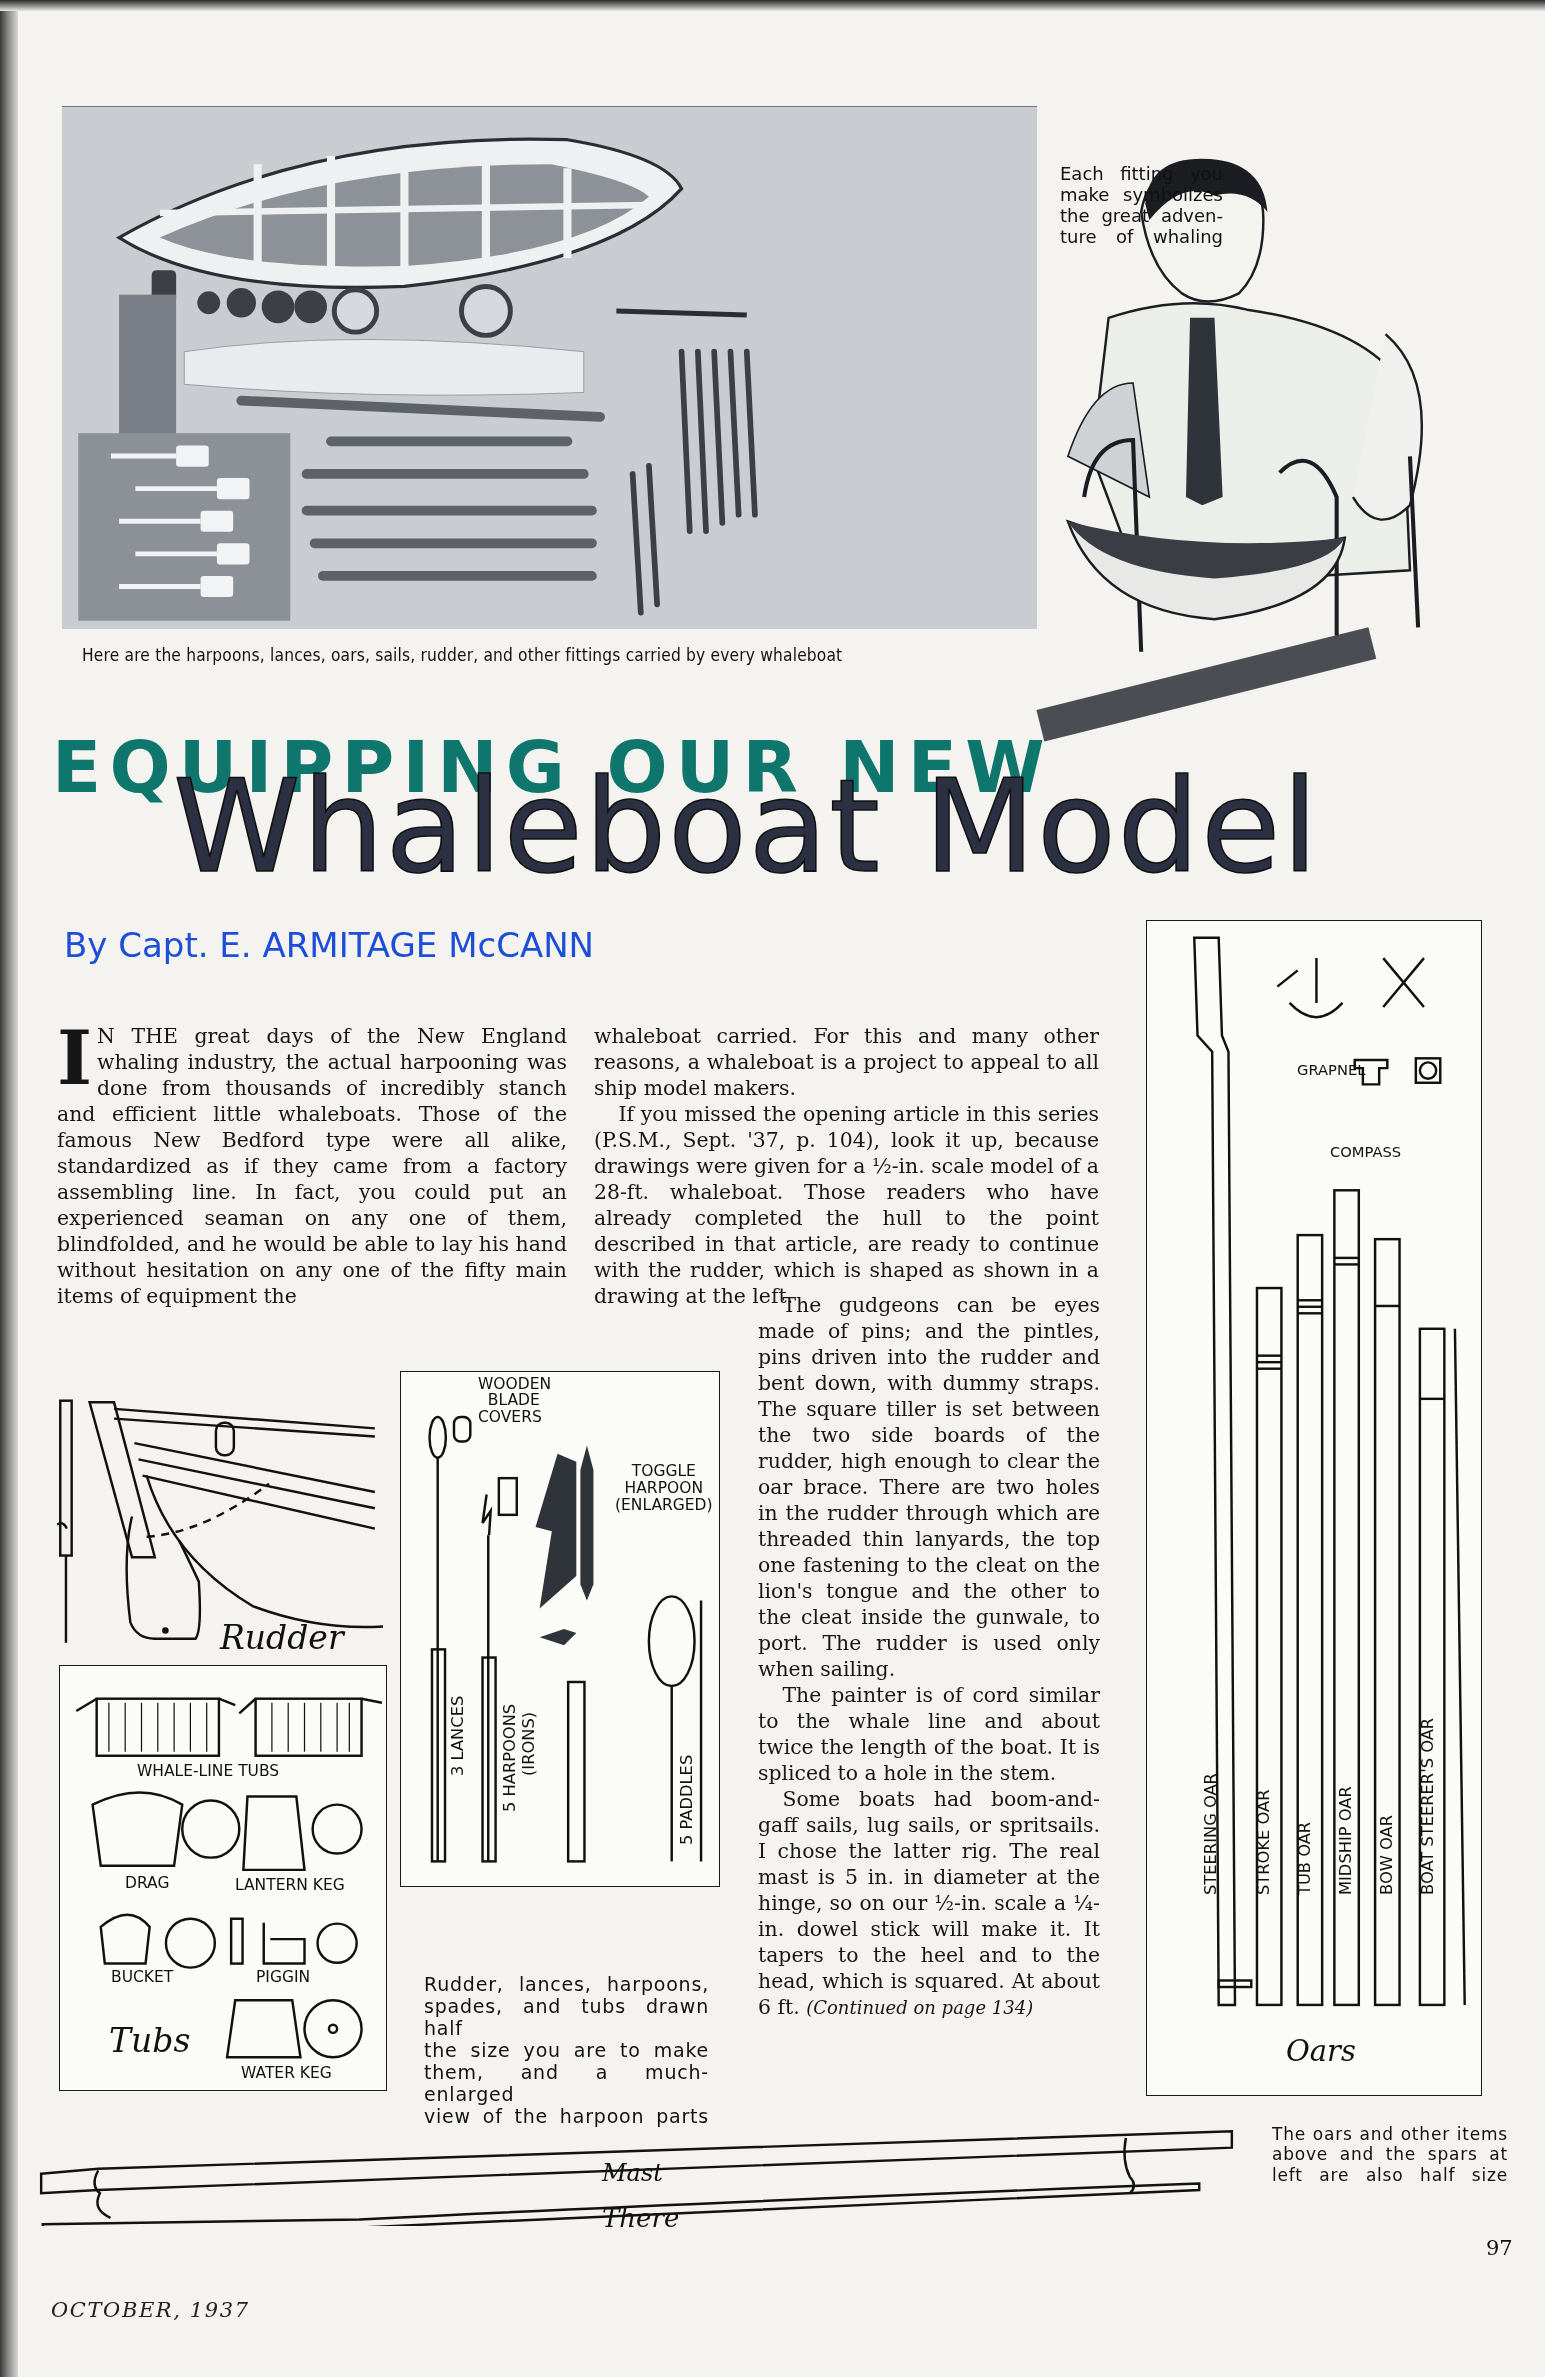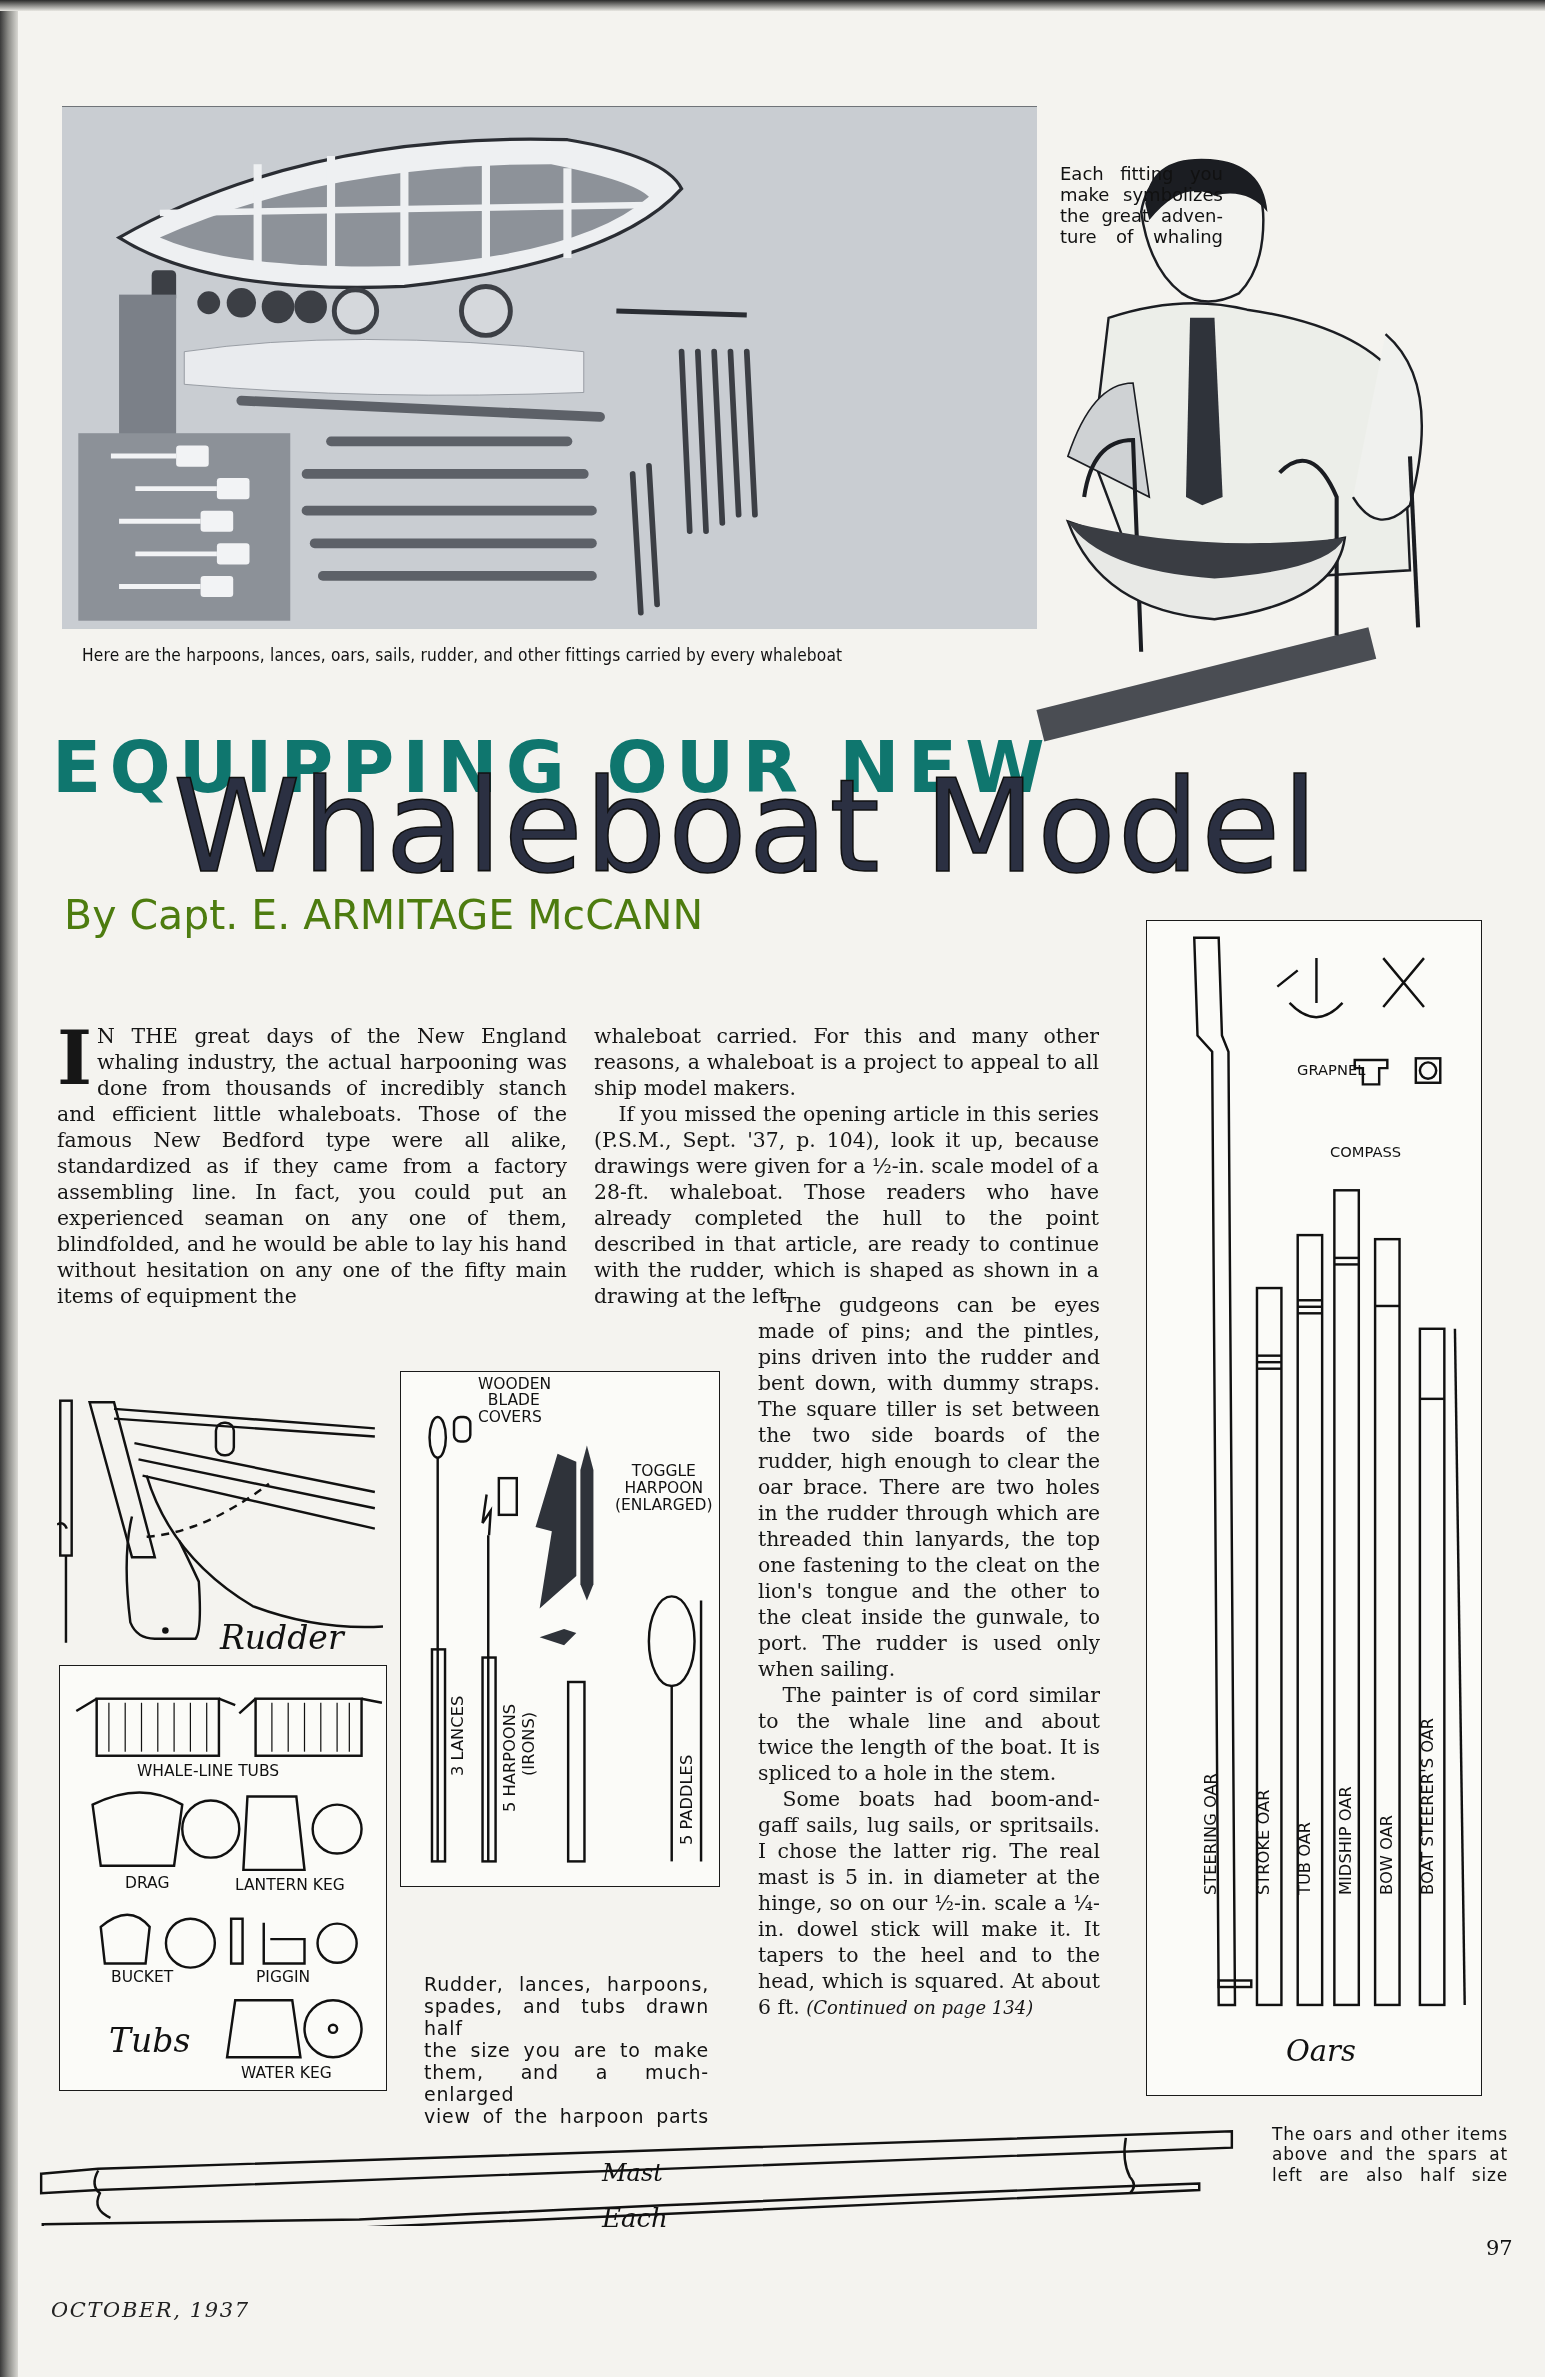--- a/index.html
+++ b/index.html
@@ -22,21 +22,21 @@
   .man-caption { position: absolute; left: 1060px; top: 163px; width: 163px; font-family: "DejaVu Sans", sans-serif;
     font-size: 18px; line-height: 21px; color: #111; }
   .man-caption div { text-align: justify; text-align-last: justify; }
   .man-illus { position: absolute; left: 1019px; top: 114px; width: 505px; height: 652px; }
 
   
   .kicker { position: absolute; left: 52px; top: 697px; font-family: "DejaVu Sans", sans-serif; font-weight: bold;
     font-size: 72px; letter-spacing: 8.2px; color: #0f766e; margin-top: 28px; }
   .headline { position: absolute; left: 173px; top: 762px; font-family: "DejaVu Sans", sans-serif; font-weight: normal;
     font-size: 129px; letter-spacing: 1.6px; color: #2b3042; line-height: 1; -webkit-text-stroke: 1.6px #111; }
-  .byline { position: absolute; left: 64px; top: 891px; font-family: "DejaVu Sans", sans-serif; font-size: 41px; color: #4d7c0f; }
+  .byline { position: absolute; left: 64px; top: 925px; font-family: "DejaVu Sans", sans-serif; font-size: 34px; color: #1d4ed8; }
 
   
   .col { position: absolute; font-size: 20.4px; line-height: 26px; text-align: justify; color: #161616; }
   .col p { margin: 0; }
   .col1 { left: 57px; top: 1023px; width: 510px; }
   .col2 { left: 594px; top: 1023px; width: 505px; }
   .col3 { left: 758px; top: 1292px; width: 342px; }
   .dropcap { float: left; font-size: 75px; line-height: 64px; margin: 3.3px 4.9px 0 0; font-weight: bold; }
   .indent { text-indent: 24.5px; }
   .cont { font-style: italic; font-size: 18px; }
@@ -318,17 +318,17 @@
 
 <svg style="position:absolute;left:33px;top:2128px" width="1207" height="98" viewBox="0 0 1480 120">
   <g fill="none" stroke="#111" stroke-width="3">
     <path d="M10 56 L80 50 L1470 4 L1470 24 L80 76 L10 80 Z"></path>
     <path d="M80 52 Q70 70 82 80 Q72 100 95 110"></path>
     <path d="M1340 12 Q1335 40 1345 60 Q1355 70 1345 80"></path>
     <path d="M12 118 L400 112 Q800 92 1430 68 L1430 76 Q800 102 400 122 L12 126 Z"></path>
   </g>
 </svg>
 <div class="script" style="left:602px;top:2159px;font-size:24px">Mast</div>
-<div class="script" style="left:602px;top:2203px;font-size:26px">Each</div>
+<div class="script" style="left:602px;top:2203px;font-size:26px">There</div>
 
 <div class="footer-date">OCTOBER, 1937</div>
 <div class="page-num">97</div>
 
 
 </body></html>

